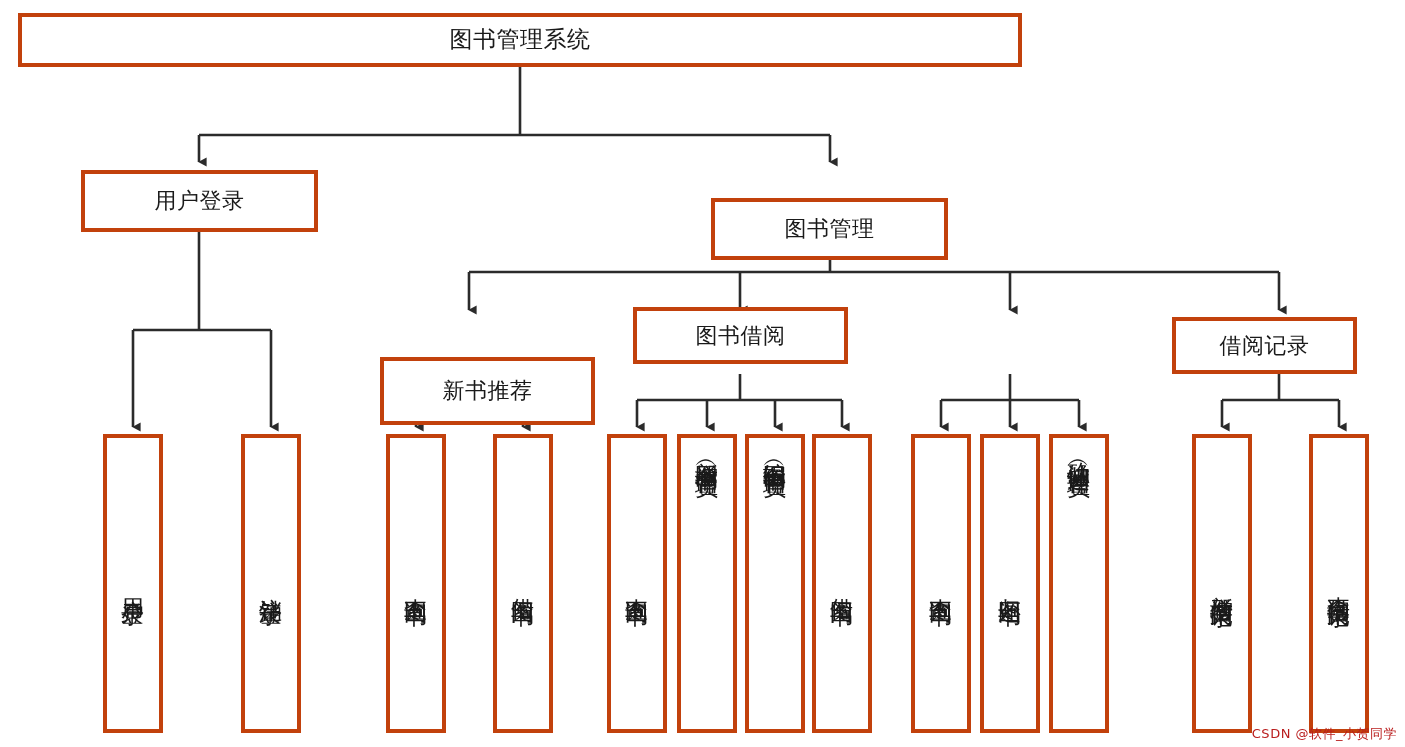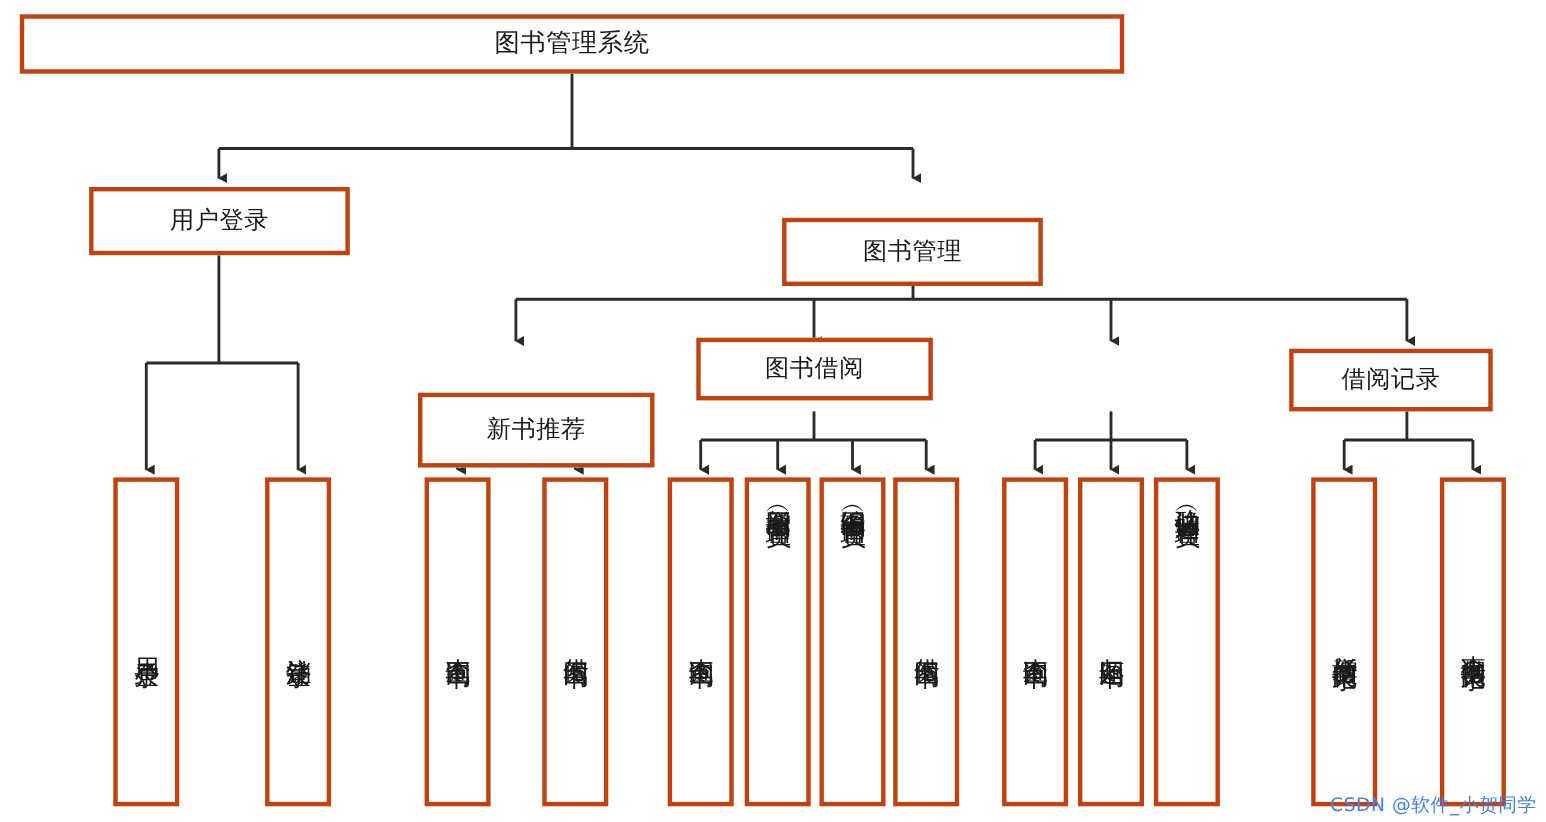--- a/index.html
+++ b/index.html
@@ -64,22 +64,22 @@
     white-space: nowrap;
   }
   .node.v.mid {
     align-items: center;
     padding-top: 0;
   }
   #watermark {
     position: absolute;
     right: 8px;
     bottom: 4px;
-    font-size: 17px;
-    color: #3b82f6;
+    font-size: 13px;
+    color: #b91c1c;
     letter-spacing: 0.5px;
     z-index: 5;
     white-space: nowrap;
     font-family: "DejaVu Sans", "Liberation Sans", sans-serif;
   }
 </style>
 </head>
 <body>
 
 <div id="canvas">

